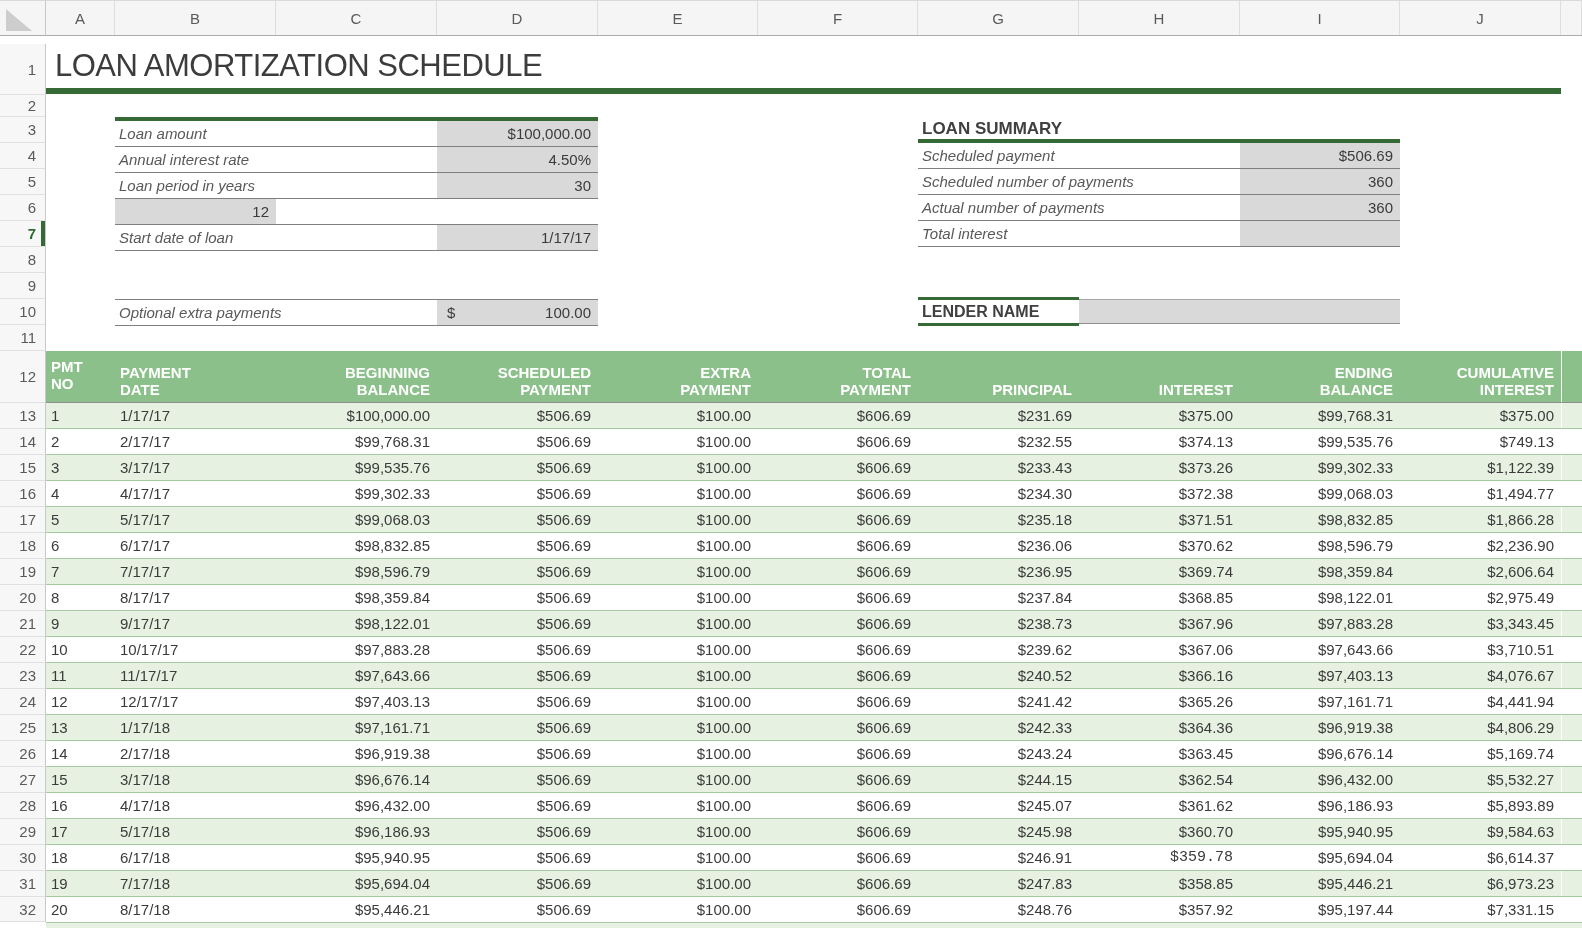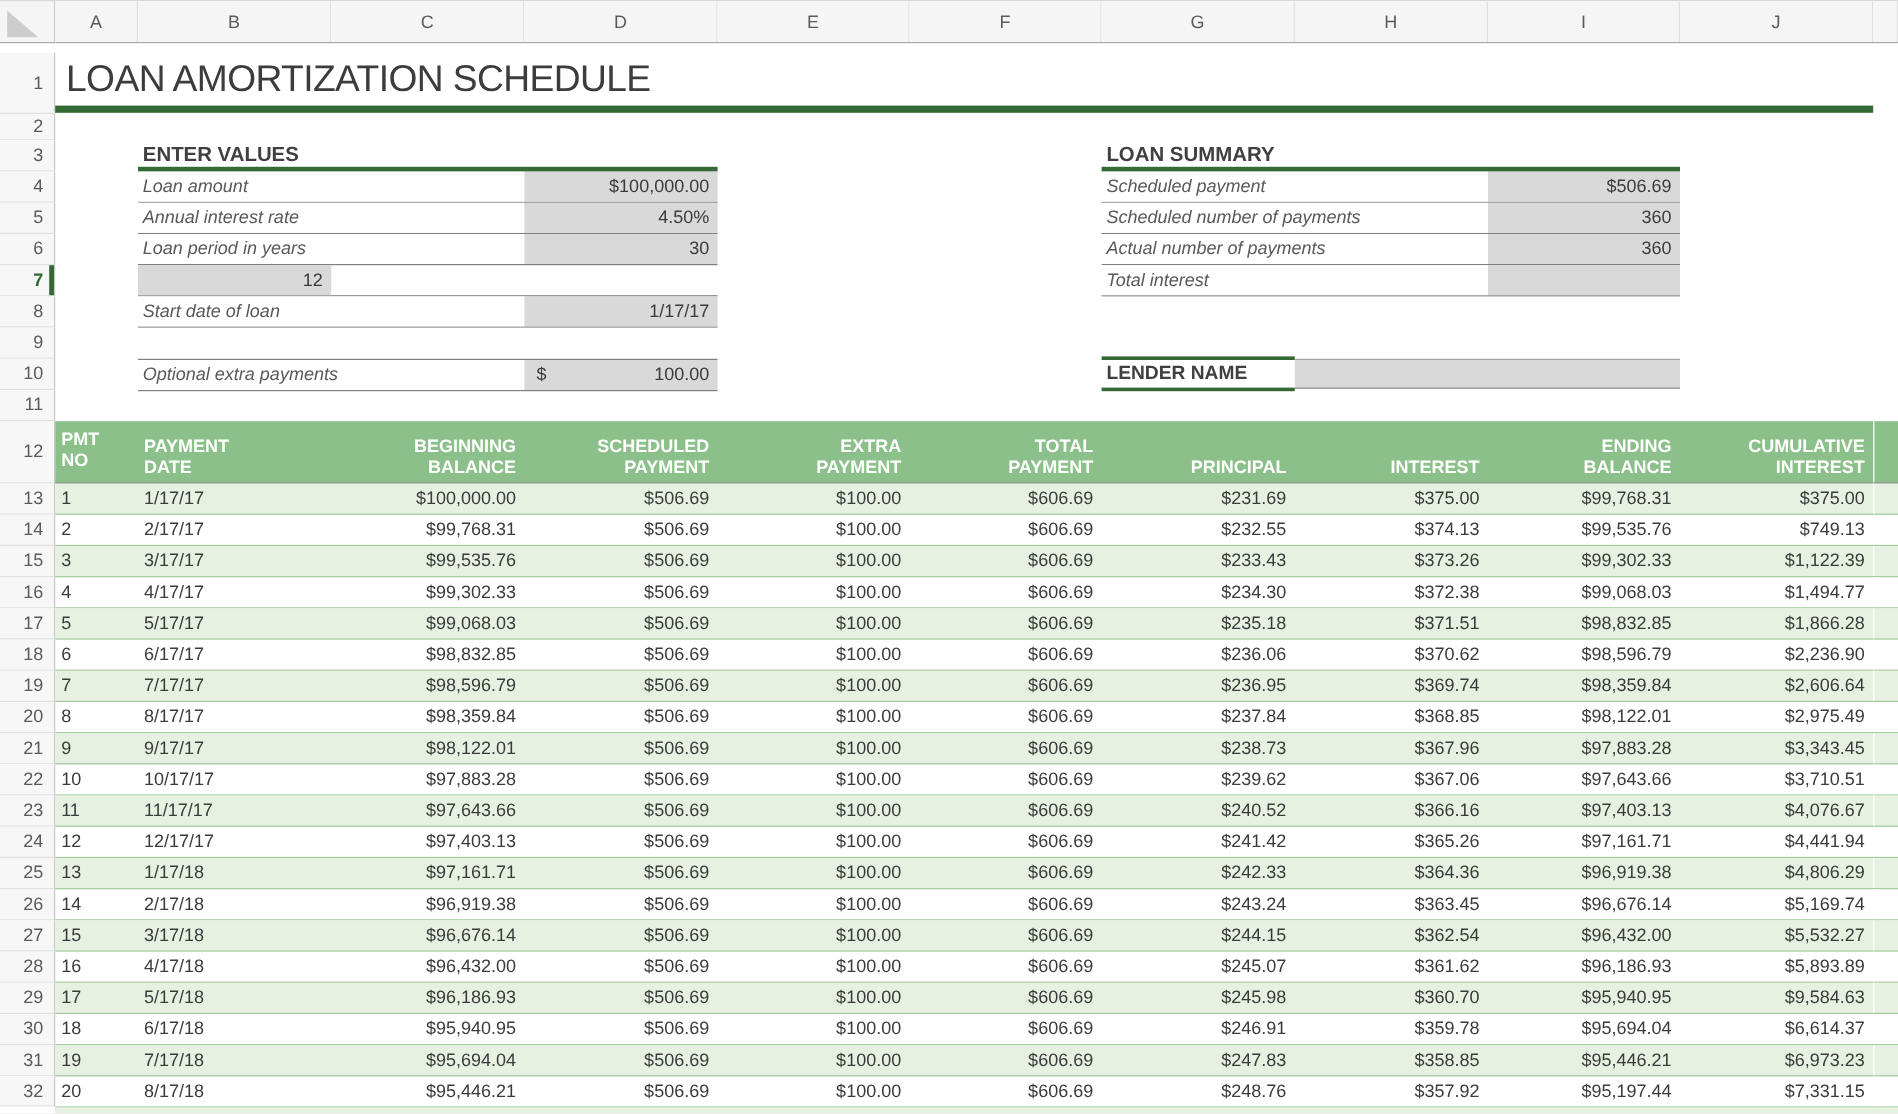--- a/index.html
+++ b/index.html
@@ -118,21 +118,20 @@
       <div class="rh" style="height: 26px;">29</div>
       <div class="rh" style="height: 26px;">30</div>
       <div class="rh" style="height: 26px;">31</div>
       <div class="rh" style="height: 25px;">32</div>
     </div>
 
   <div class="title">LOAN AMORTIZATION SCHEDULE</div>
   <div class="title-rule"></div>
 
   <div class="enter-values">
-    <div class="vt-heading">ENTER VALUES</div>
     <div class="vt-rule"></div>
     <div id="enter-values-rows">
         <div class="vt-row">
           <div class="vt-label">Loan amount</div>
           <div class="vt-value">$100,000.00</div>
         </div>
         <div class="vt-row">
           <div class="vt-label">Annual interest rate</div>
           <div class="vt-value">4.50%</div>
         </div>
@@ -451,21 +450,21 @@
           <div class="c sliver" style="width: 20px;"></div>
         </div>
         <div class="sch-row">
           <div class="c txt" style="width: 69px;">18</div>
           <div class="c txt" style="width: 161px;">6/17/18</div>
           <div class="c num" style="width: 161px;">$95,940.95</div>
           <div class="c num" style="width: 161px;">$506.69</div>
           <div class="c num" style="width: 160px;">$100.00</div>
           <div class="c num" style="width: 160px;">$606.69</div>
           <div class="c num" style="width: 161px;">$246.91</div>
-          <div class="c num" style="width: 161px;">$359.78</div>
+          <div class="c num" style="width: 161px; font-family: Liberation Mono, monospace;">$359.78</div>
           <div class="c num" style="width: 160px;">$95,694.04</div>
           <div class="c num" style="width: 161px;">$6,614.37</div>
           <div class="c sliver" style="width: 20px;"></div>
         </div>
         <div class="sch-row band">
           <div class="c txt" style="width: 69px;">19</div>
           <div class="c txt" style="width: 161px;">7/17/18</div>
           <div class="c num" style="width: 161px;">$95,694.04</div>
           <div class="c num" style="width: 161px;">$506.69</div>
           <div class="c num" style="width: 160px;">$100.00</div>

